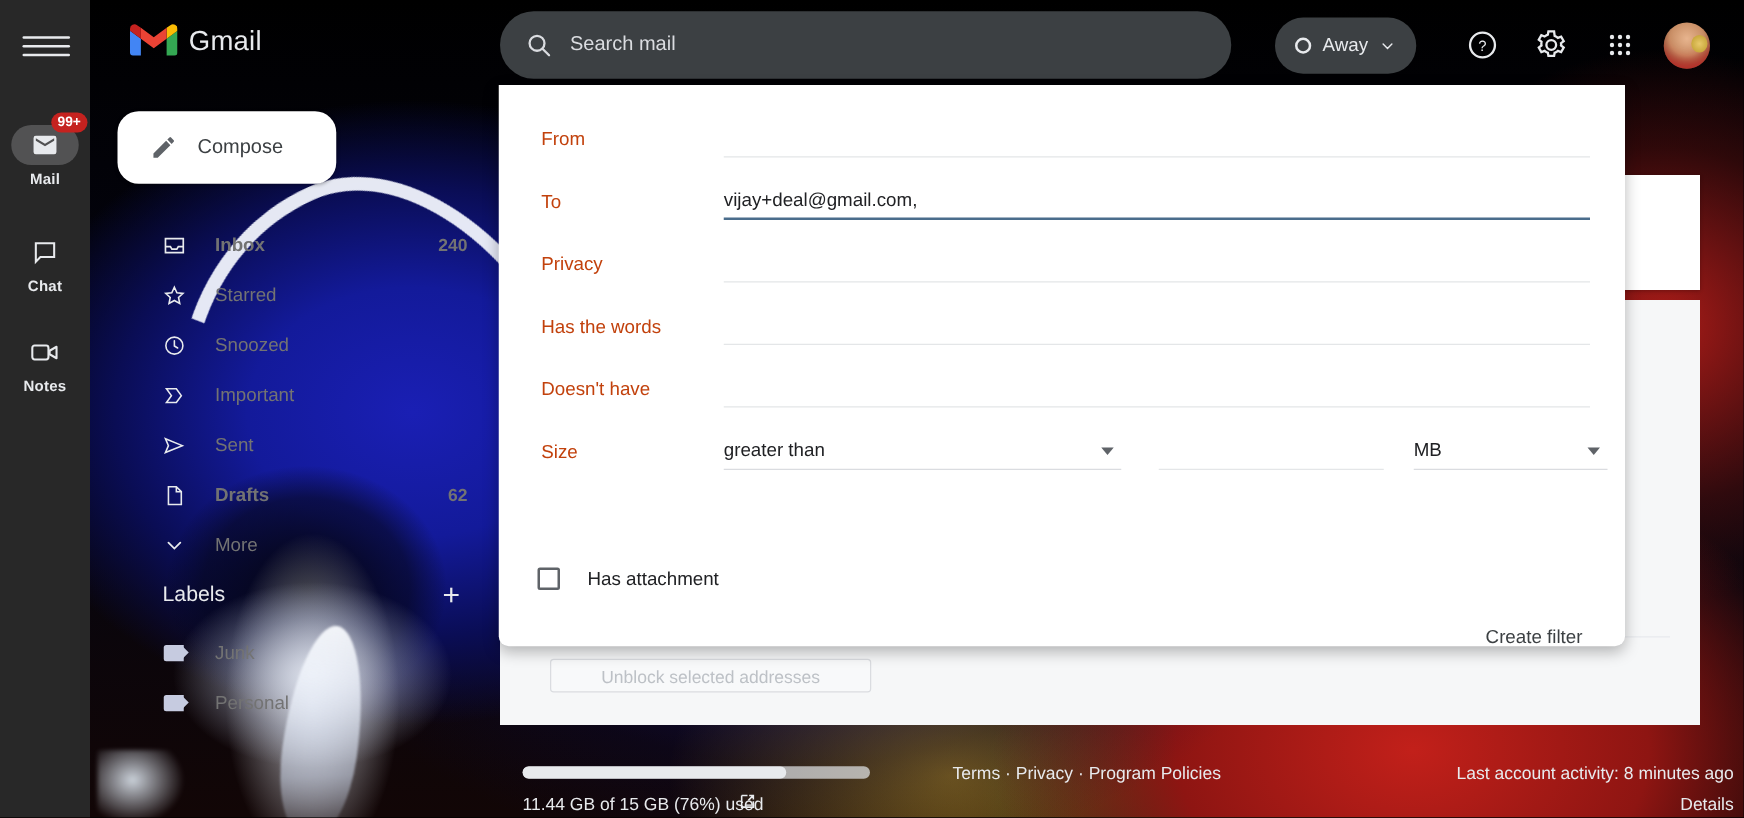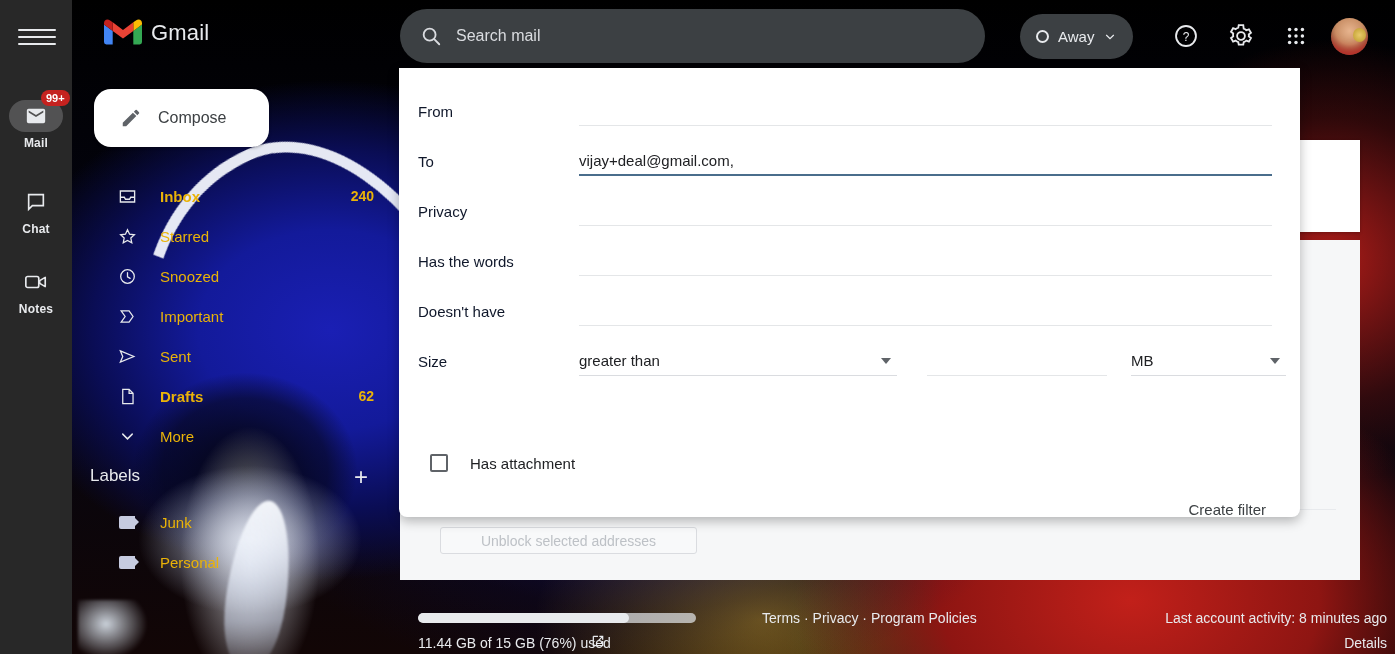--- a/index.html
+++ b/index.html
@@ -112,29 +112,29 @@
   .compose {
     position: absolute; left: 22px; top: 17px; width: 175px; height: 58px;
     background: #ffffff; border-radius: 17px;
     display: flex; align-items: center; gap: 16px; padding-left: 26px;
     cursor: pointer; box-shadow: 0 1px 3px rgba(0,0,0,.3);
   }
   .compose-label { color: #3c4043; font-size: 16px; }
   .navlist { position: absolute; left: 0; top: 104px; width: 330px; }
   .navitem {
     display: flex; align-items: center; height: 40px; padding-left: 44px;
-    color: #eab308; font-size: 15px; cursor: pointer; position: relative;
+    color: #737373; font-size: 15px; cursor: pointer; position: relative; margin-left: 12px;
   }
   .navitem .nav-ic { width: 22px; display: flex; align-items: center; justify-content: center; margin-right: 22px; }
   .navitem.bold .nav-text { font-weight: 700; }
   .nav-count { position: absolute; right: 28px; font-size: 14px; }
   .navitem.bold .nav-count { font-weight: 700; }
   .labels-head {
     position: absolute; left: 0; top: 380px; width: 330px; height: 48px;
-    display: flex; align-items: center; padding-left: 18px;
+    display: flex; align-items: center; padding-left: 58px;
     color: #e8eaed; font-size: 17px;
   }
   .labels-add {
     position: absolute; right: 28px; top: 392px; width: 26px; height: 26px;
     display: flex; align-items: center; justify-content: center; cursor: pointer;
     color: #e8eaed; font-size: 24px; line-height: 1;
   }
   .labellist { position: absolute; left: 0; top: 430px; width: 330px; }
   .label-tag {
     width: 16px; height: 13px; position: relative; background: #c6cbe0; border-radius: 2px 0 0 2px;
@@ -160,21 +160,21 @@
 
   
   .searchpanel {
     position: absolute; left: 399px; top: 68px; width: 901px; height: 449px;
     background: #ffffff; border-radius: 0 0 8px 8px;
     box-shadow: 0 4px 12px rgba(0,0,0,.28);
     z-index: 20;
   }
   .row { position: absolute; left: 0; width: 901px; height: 50px; display: flex; align-items: center; }
   .row-label {
-    width: 180px; padding-left: 19px; color: #0f172a; font-size: 15px;
+    width: 180px; padding-left: 34px; color: #c2410c; font-size: 15px;
   }
   .field {
     height: 30px; border-bottom: 1px solid #e4e6e8;
     display: flex; align-items: center; color: #202124; font-size: 15px;
   }
   .field.focused { border-bottom: 2px solid #4a6d8c; }
   .field-wide { width: 693px; }
   .select-box {
     position: relative; display: flex; align-items: center; justify-content: space-between;
     border-bottom: 1px solid #dadce0; height: 30px; cursor: pointer; color: #202124; font-size: 15px;

